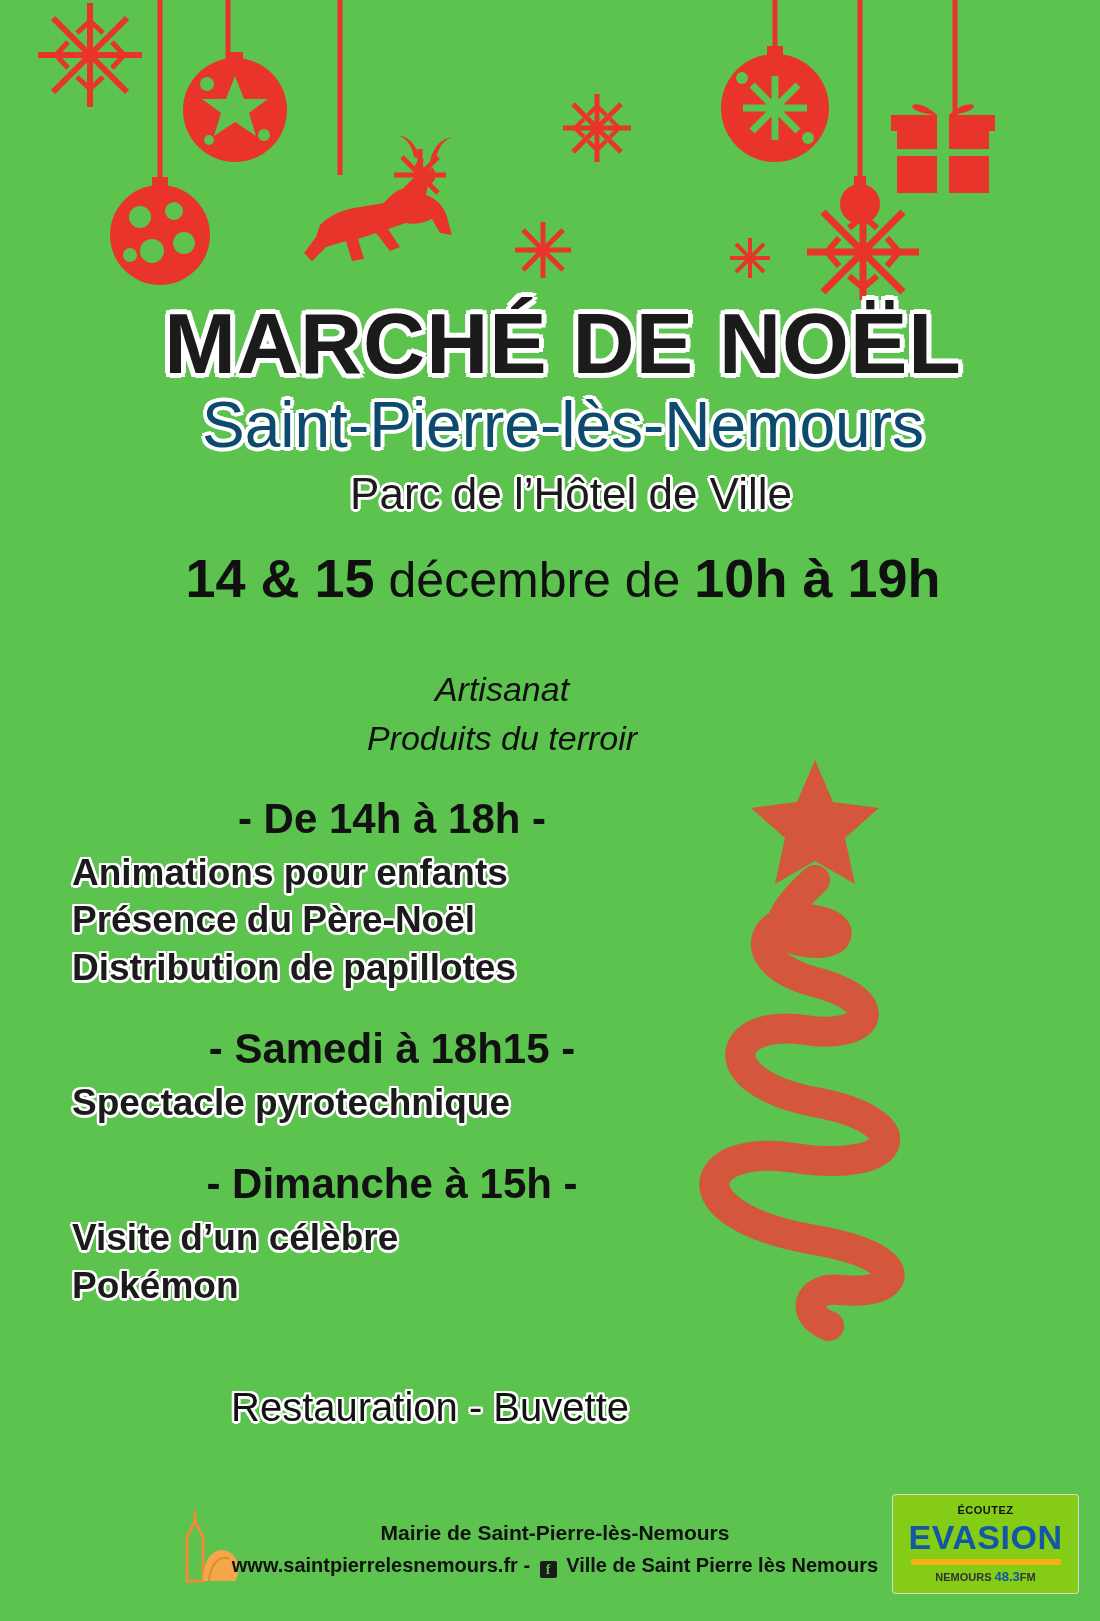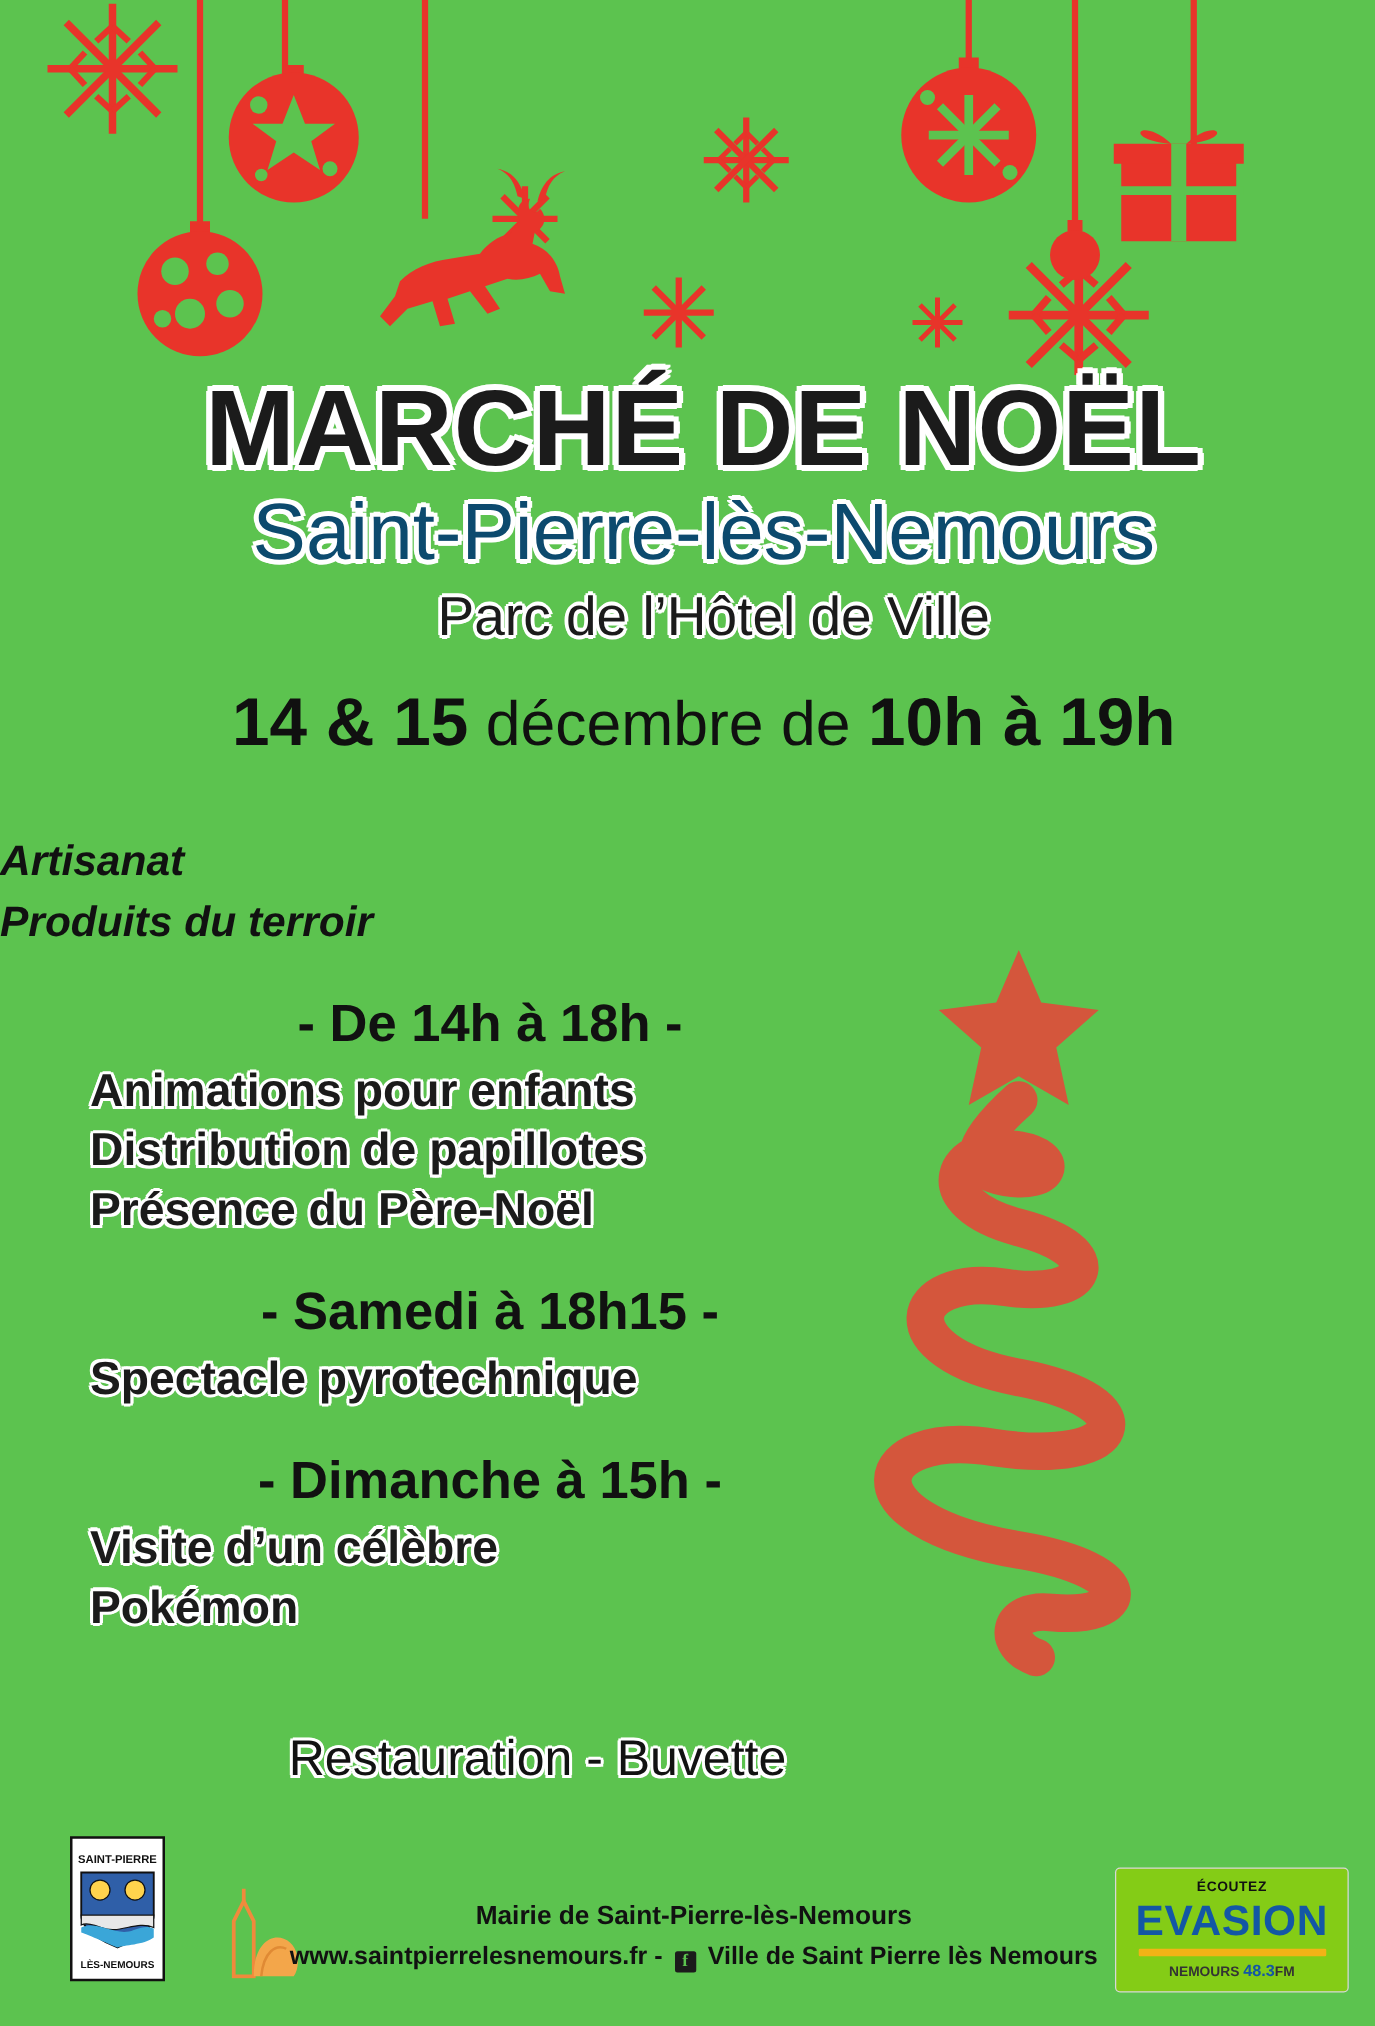--- a/index.html
+++ b/index.html
@@ -41,22 +41,22 @@
       0 -3px 0 #ffffff, 0 3px 0 #ffffff, -3px 0 0 #ffffff, 3px 0 0 #ffffff;
     padding-left: 16px;
   }
   .t-date{
     margin-top:28px;
     font-size:50px;color:#101010;font-weight:400;
   }
   .t-date b{font-weight:bold;font-size:54px;}
 
   .subtitle{
-    position:absolute;left:0;top:665px;width:1004px;
-    font-style:italic;font-weight:bold;font-size:34px;color:#111;line-height:1.45;
+    position:absolute;left:0;top:665px;width:1004px;text-align:center;
+    font-style:italic;font-weight:normal;font-size:34px;color:#111;line-height:1.45;
   }
 
   
   .program{position:absolute;left:72px;top:795px;width:640px;}
   .blk{margin-bottom:34px;}
   .blk-head{
     font-size:42px;font-weight:bold;color:#111;margin-bottom:6px;text-align:center;
   }
   .blk-line{
     font-size:37px;font-weight:bold;color:#1b1b1b;line-height:1.28;
@@ -283,54 +283,40 @@
                C250,527 240,566 176,560
                C140,556 136,586 164,596" fill="none" stroke="#d4563c" stroke-width="30" stroke-linecap="round" stroke-linejoin="round"></path>
     </svg>
   </div>
 
   <div class="program">
 
     <div class="blk">
       <div class="blk-head">- De 14h à 18h -</div>
       <div class="blk-line">Animations pour enfants</div>
+      <div class="blk-line">Présence du Père-Noël</div>
       <div class="blk-line">Distribution de papillotes</div>
-      <div class="blk-line">Présence du Père-Noël</div>
     </div>
 
     <div class="blk">
       <div class="blk-head">- Samedi à 18h15 -</div>
       <div class="blk-line">Spectacle pyrotechnique</div>
     </div>
 
     <div class="blk">
       <div class="blk-head">- Dimanche à 15h -</div>
       <div class="blk-line">Visite d’un célèbre</div>
       <div class="blk-line">Pokémon</div>
     </div>
   </div>
 
   <div class="resto">Restauration - Buvette</div>
 
   <div class="footer">
 
-    <div class="crest">
-      <svg width="78" height="118" viewBox="0 0 78 118" xmlns="http://www.w3.org/2000/svg">
-        <rect x="2" y="2" width="74" height="114" fill="#ffffff" stroke="#111" stroke-width="2"></rect>
-        <text x="39" y="22" font-size="9" font-family="Liberation Sans, sans-serif" font-weight="bold" text-anchor="middle" fill="#111">SAINT-PIERRE</text>
-        <g transform="translate(10,30)">
-          <path d="M0,0 H58 V34 C58,48 34,58 29,60 C24,58 0,48 0,34 Z" fill="#2f5fa8" stroke="#111" stroke-width="1.5"></path>
-          <circle cx="15" cy="14" r="8" fill="#ffd34d" stroke="#111" stroke-width="1"></circle>
-          <circle cx="43" cy="14" r="8" fill="#ffd34d" stroke="#111" stroke-width="1"></circle>
-          <path d="M0,34 H58 V44 C44,38 30,50 16,44 C10,42 4,40 0,42 Z" fill="#e8e8e8" stroke="#111" stroke-width="1"></path>
-          <path d="M0,44 C14,38 28,52 42,46 C50,43 54,43 58,45 V52 C50,58 34,58 29,60 C24,58 6,50 0,48 Z" fill="#3aa6d8"></path>
-        </g>
-        <text x="39" y="106" font-size="8" font-family="Liberation Sans, sans-serif" font-weight="bold" text-anchor="middle" fill="#111">LÈS-NEMOURS</text>
-      </svg>
-    </div>
 
     <div class="church">
       <svg width="90" height="80" viewBox="0 0 90 80" xmlns="http://www.w3.org/2000/svg">
         <path d="M22,78 L22,34 L30,18 L38,34 L38,78 Z" fill="none" stroke="#f08a3c" stroke-width="3"></path>
         <line x1="30" y1="18" x2="30" y2="8" stroke="#f08a3c" stroke-width="3"></line>
         <path d="M38,78 C38,52 52,44 62,48 C74,52 76,70 70,78 Z" fill="#f3a64a"></path>
         <path d="M44,78 C46,58 56,52 64,56" fill="none" stroke="#e08a34" stroke-width="2"></path>
       </svg>
     </div>
 

